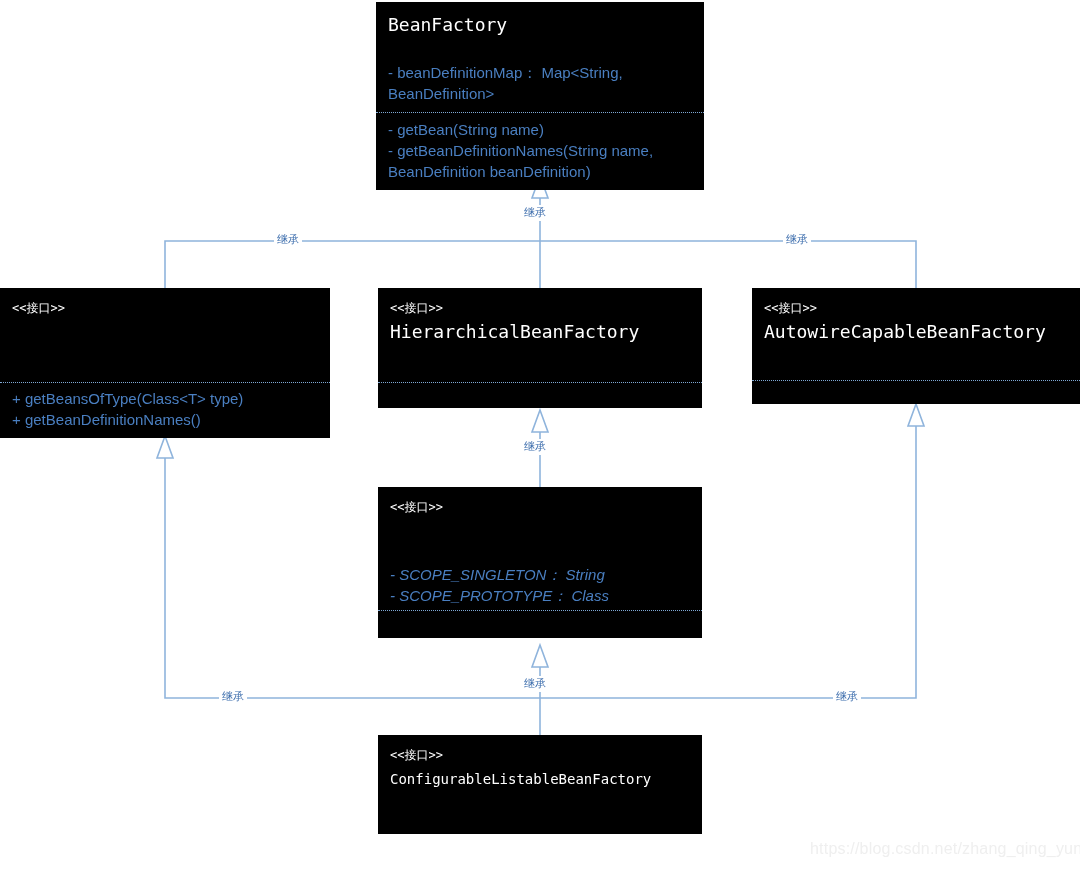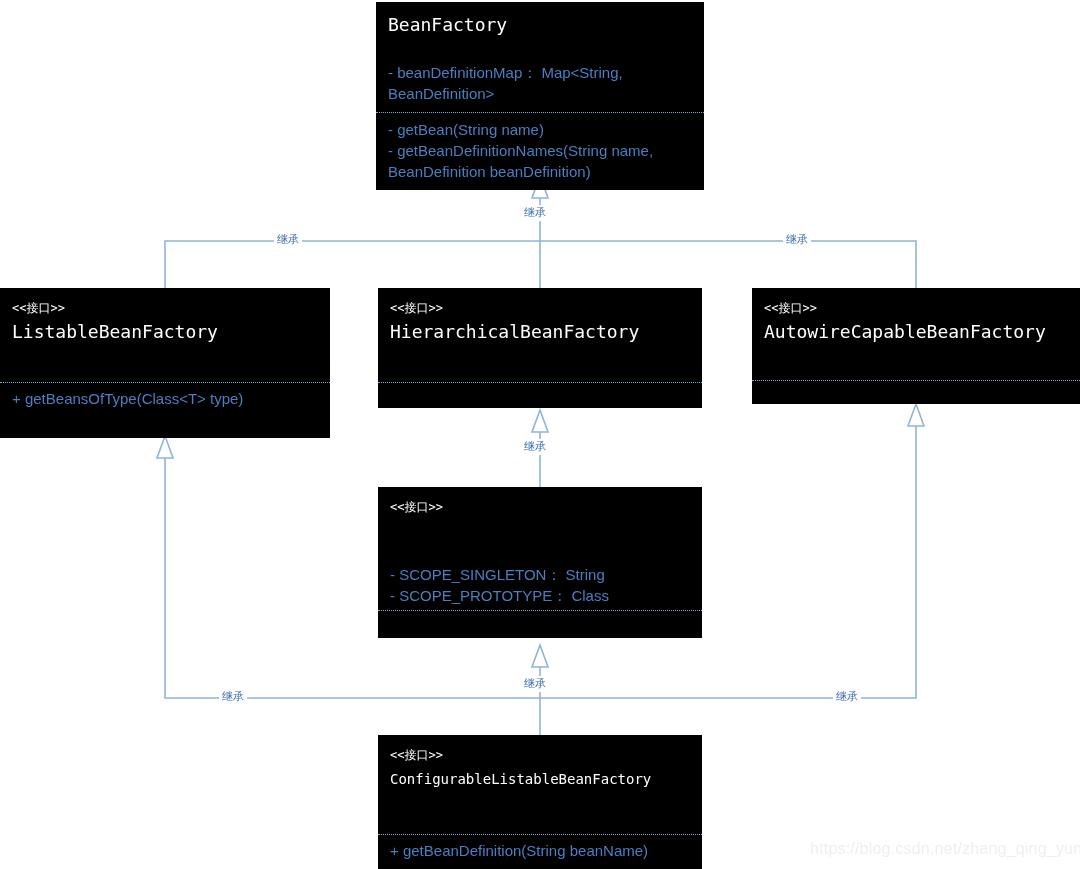--- a/index.html
+++ b/index.html
@@ -128,25 +128,25 @@
     </div>
     <div class="uml-section divided" style="min-height:66px;">
       <div class="uml-row">- getBean(String name)</div>
       <div class="uml-row">- getBeanDefinitionNames(String name, BeanDefinition beanDefinition)</div>
     </div>
   </div>
 
   <div class="uml-box" style="left:0px; top:288px; width:330px;">
     <div class="uml-header" style="height:72px;">
       <div class="stereotype">&lt;&lt;接口&gt;&gt;</div>
-      <div class="class-title">ListableBeanFactory</div>
     </div>
     <div class="uml-section" style="height:22px;"></div>
     <div class="uml-section divided" style="height:56px; padding-top:5px;">
       <div class="uml-row">+ getBeansOfType(Class&lt;T&gt; type)</div>
+      <div class="uml-row">+ getBeanDefinitionNames()</div>
     </div>
   </div>
 
   <div class="uml-box" style="left:378px; top:288px; width:324px;">
     <div class="uml-header" style="height:68px;">
       <div class="stereotype">&lt;&lt;接口&gt;&gt;</div>
       <div class="class-title">HierarchicalBeanFactory</div>
     </div>
     <div class="uml-section" style="height:26px;"></div>
     <div class="uml-section divided" style="height:26px;"></div>
@@ -158,33 +158,30 @@
       <div class="class-title">AutowireCapableBeanFactory</div>
     </div>
     <div class="uml-section" style="height:24px;"></div>
     <div class="uml-section divided" style="height:24px;"></div>
   </div>
 
   <div class="uml-box" style="left:378px; top:487px; width:324px;">
     <div class="uml-header" style="height:68px;">
       <div class="stereotype">&lt;&lt;接口&gt;&gt;</div>
     </div>
-    <div class="uml-section" style="height:55px; padding-top:9px;">
+    <div class="uml-section" style="height:55px; padding-top:9px;font-style:italic;">
       <div class="uml-row">- SCOPE_SINGLETON： String</div>
       <div class="uml-row">- SCOPE_PROTOTYPE： Class</div>
     </div>
     <div class="uml-section divided" style="height:28px;"></div>
   </div>
 
   <div class="uml-box" style="left:378px; top:735px; width:324px;">
     <div class="uml-header" style="height:68px;">
       <div class="stereotype">&lt;&lt;接口&gt;&gt;</div>
       <div class="class-title" style="font-size:14px;">ConfigurableListableBeanFactory</div>
     </div>
     <div class="uml-section" style="height:31px;"></div>
-    <div class="uml-section divided" style="height:35px; padding-top:5px;">
-      <div class="uml-row">+ getBeanDefinition(String beanName)</div>
-    </div>
   </div>
 
   <div class="watermark" style="left:810px; top:840px;">https://blog.csdn.net/zhang_qing_yun</div>
 
 </div>
 
 </body></html>

